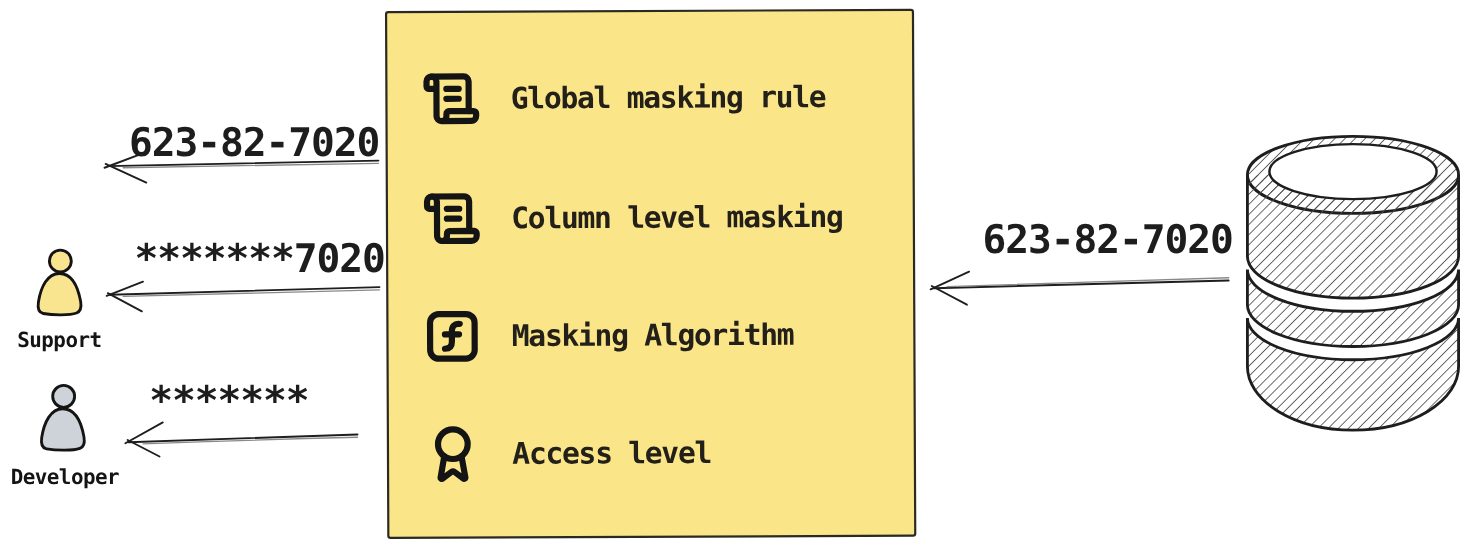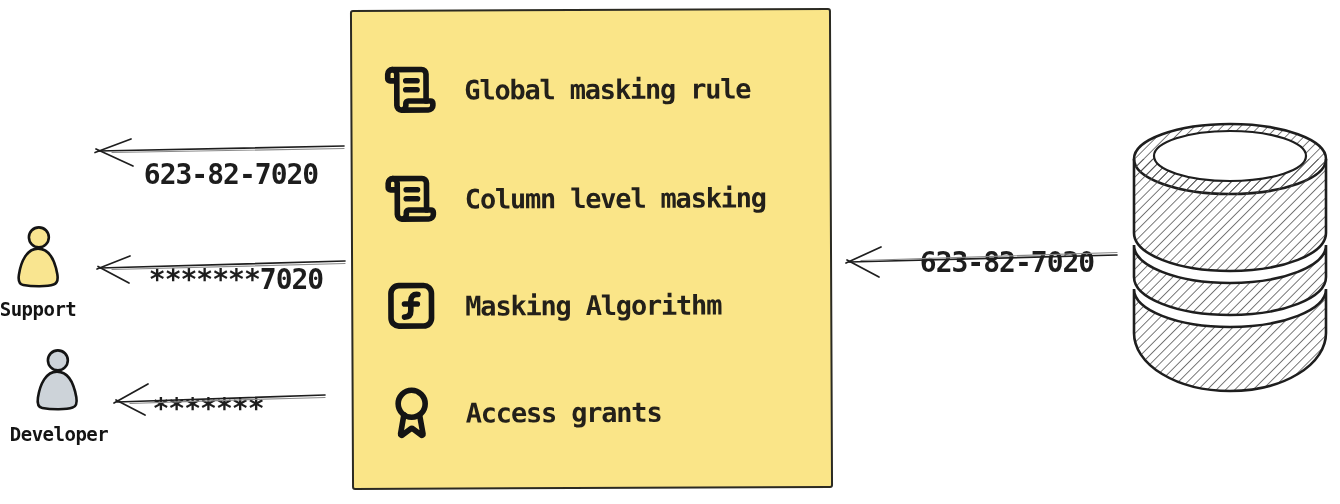--- a/index.html
+++ b/index.html
@@ -10,21 +10,21 @@
   
   .persona{position:absolute;}
   .persona .pico{display:block;}
   .persona-label{
     position:absolute;width:160px;text-align:center;
     font-size:19px;font-weight:600;letter-spacing:-0.5px;color:#141414;
   }
   
   .flow-label{
     position:absolute;width:260px;text-align:center;
-    font-size:28px;font-weight:600;letter-spacing:-1px;color:#1d1d1d;white-space:nowrap;margin-top:48px;
+    font-size:36px;font-weight:600;letter-spacing:-1px;color:#1d1d1d;white-space:nowrap;
   }
   
   #policy-box{
     position:absolute;left:351px;top:9px;width:481px;height:480px;
     background:#fae588;border:2.5px solid #2b2a22;border-radius:3px;
     transform:rotate(-0.25deg);box-sizing:border-box;
   }
   .box-row{
     position:absolute;left:30px;height:58px;display:flex;align-items:center;gap:26px;
   }
@@ -36,21 +36,21 @@
   #database{position:absolute;left:1126px;top:121px;}
   
   #arrows{position:absolute;left:0;top:0;pointer-events:none;}
 </style>
 </head>
 <body>
 
 <div id="canvas">
 
 
-  <div class="persona" style="left:12px;top:224px;text-decoration:underline;">
+  <div class="persona" style="left:28px;top:224px;text-decoration:underline;">
     <svg class="pico" width="52" height="70" viewBox="0 0 60 78">
       <circle cx="31" cy="14" r="11.5" stroke="#141414" stroke-width="3" fill="#f9e590"></circle>
       <path d="M30 27 C 17.5 27 10.5 41 8 57 C 7 63.5 7.5 68 13 69 C 24 71 41 71 48 68.5 C 52.5 67 53.2 62 52.3 56.5 C 49.5 41 43 27 30 27 Z" stroke="#141414" stroke-width="3" stroke-linejoin="round" fill="#f9e590"></path>
     </svg>
     <div class="persona-label" style="left:-54px;top:74px;">Support</div>
   </div>
 
   <div class="persona" style="left:31px;top:347px;">
     <svg class="pico" width="52" height="70" viewBox="0 0 60 78">
       <circle cx="31" cy="14" r="11.5" stroke="#141414" stroke-width="3" fill="#cdd3d9"></circle>
@@ -101,21 +101,21 @@
       <span class="row-label">Masking Algorithm</span>
     </div>
 
     <div class="box-row" style="top:372px;">
       <span class="row-icon">
         <svg width="54" height="54" viewBox="0 0 24 24" fill="none" stroke="#141414" stroke-width="2.5" stroke-linecap="round" stroke-linejoin="round">
           <path d="m15.477 12.89 1.515 8.526a.5.5 0 0 1-.81.47l-3.58-2.687a1 1 0 0 0-1.197 0l-3.586 2.686a.5.5 0 0 1-.81-.469l1.514-8.526"></path>
           <circle cx="12" cy="8" r="6"></circle>
         </svg>
       </span>
-      <span class="row-label">Access grants</span>
+      <span class="row-label">Access level</span>
     </div>
   </div>
 
   <svg id="database" width="208" height="278" viewBox="0 0 208 278">
     <defs>
       <pattern id="hatch" width="6.5" height="6.5" patternUnits="userSpaceOnUse" patternTransform="rotate(45)">
         <line x1="0" y1="0" x2="0" y2="6.5" stroke="#4d4d4d" stroke-width="1.5"></line>
       </pattern>
     </defs>
 

